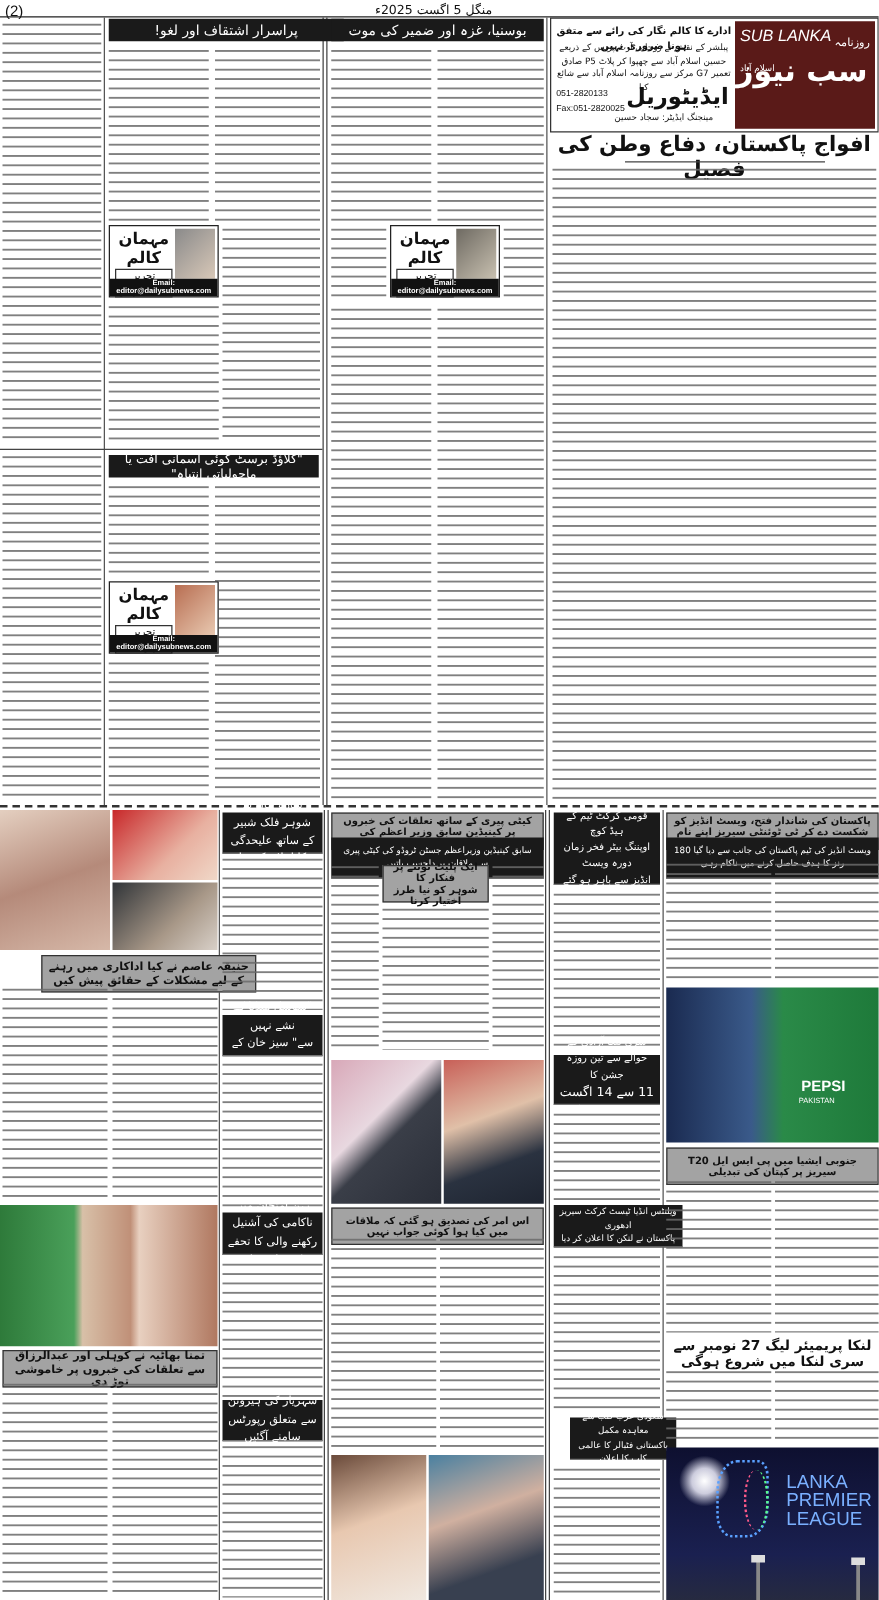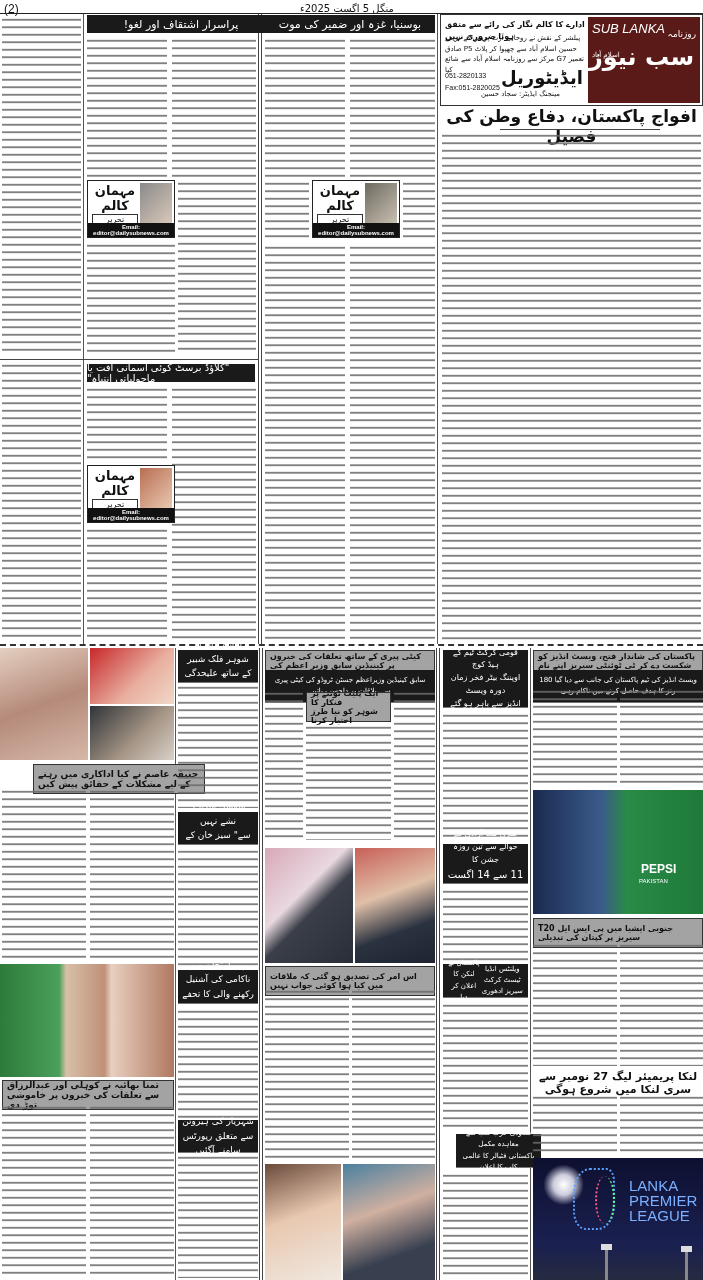--- a/index.html
+++ b/index.html
@@ -1,19 +1,19 @@
 <!DOCTYPE html>
 <html><head>
 <meta charset="utf-8">
 <style>
   * { box-sizing: border-box; margin: 0; padding: 0; }
   html, body { width: 703px; height: 1280px; background: #ffffff; overflow: hidden; }
   body { position: relative; font-family: "DejaVu Sans", sans-serif; color: #111; }
   .abs { position: absolute; }
-  .rtl { direction: rtl; text-align: left; }
+  .rtl { direction: rtl; text-align: center; }
   .page-num { left: 4px; top: 2px; font-size: 12px; font-family: "Liberation Sans", sans-serif; }
   .date-line { left: 300px; top: 3px; font-size: 10px; }
   .bar-black { background: #1a1a1a; color: #fff; display: flex; align-items: center; justify-content: center; font-size: 11px; }
   .hl-box { border: 1px solid #333; background:#a3a3a3; display:flex; align-items:center; justify-content:center; font-size: 11px; font-weight: bold; padding: 14px 4px; }
   .hl-black { background:#1a1a1a; color:#fff; display:flex; align-items:center; justify-content:center; text-align:center; font-size: 9px; line-height: 1.6; padding: 16px 4px; border-bottom: 1px solid #777; }
   .vrule { position:absolute; width:1px; background:#555; }
   .vrule-double { position:absolute; width:4px; border-left:1px solid #444; border-right:1px solid #444; }
   .hrule { position:absolute; height:1px; background:#444; }
   .dashed { position:absolute; height:0; border-top:2px dashed #333; }
   .col-text {
@@ -189,21 +189,21 @@
   <span>اوپننگ بیٹر فخر زمان دورہ ویسٹ</span>
   <span>انڈیز سے باہر ہو گئے</span>
 </div>
 <div class="abs col-text" style="left:443px;top:712px;width:85px;height:130px;"></div>
 <div class="abs hl-black rtl" style="left:443px;top:844px;width:85px;height:40px;flex-direction:column;font-size:8px;">
   <span>سری لنکا آزادی کے</span>
   <span>حوالے سے تین روزہ جشن کا</span>
   <span style="font-size:10px;">11 سے 14 اگست کو منعقد ہوگا</span>
 </div>
 <div class="abs col-text" style="left:443px;top:888px;width:85px;height:74px;"></div>
-<div class="abs hl-black rtl" style="left:443px;top:964px;width:85px;height:34px;flex-direction:row;font-size:7px;">
+<div class="abs hl-black rtl" style="left:443px;top:964px;width:103px;height:34px;flex-direction:column;font-size:7px;">
   <span>ویلنٹس انڈیا ٹیسٹ کرکٹ سیریز ادھوری</span>
   <span>پاکستان نے لنکن کا اعلان کر دیا</span>
 </div>
 <div class="abs col-text" style="left:443px;top:1002px;width:85px;height:128px;"></div>
 <div class="abs hl-black rtl" style="left:456px;top:1134px;width:85px;height:34px;flex-direction:column;font-size:7px;">
   <span>سعودی عرب کلب سے معاہدہ مکمل</span>
   <span>پاکستانی فٹبالر کا عالمی کلب کا اعلان</span>
 </div>
 <div class="abs col-text" style="left:443px;top:1172px;width:85px;height:106px;"></div>
 

